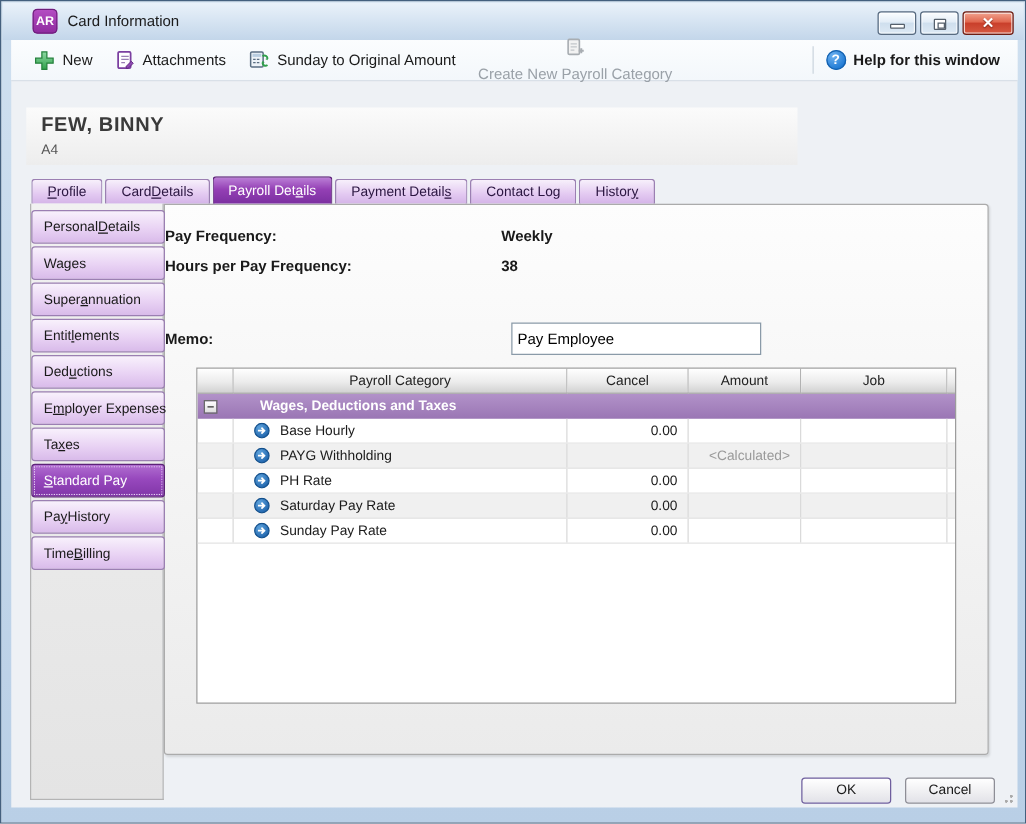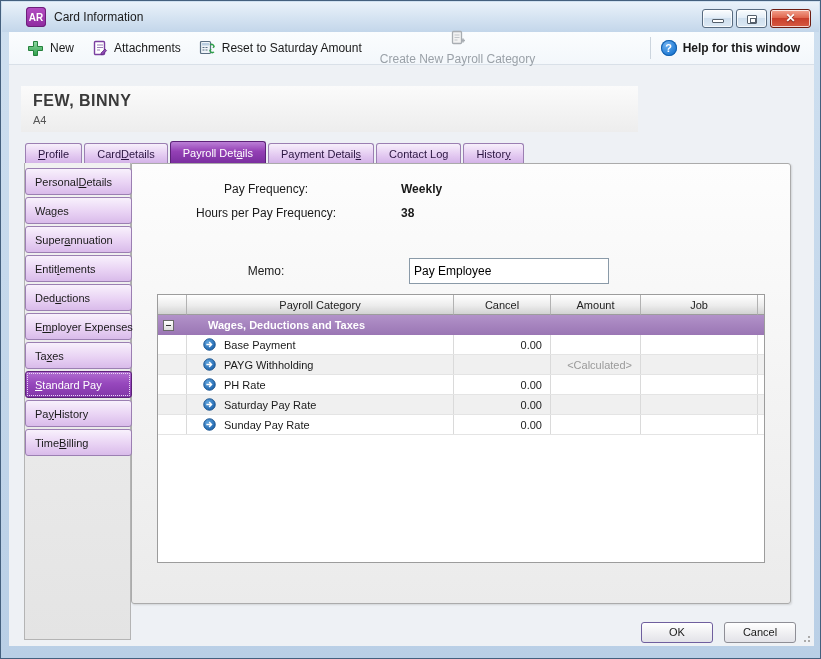--- a/index.html
+++ b/index.html
@@ -65,21 +65,21 @@
   .side-tab.selected { color:#fff; background:linear-gradient(#b06dd0,#9748bd 45%,#8136a8);
     border-color:#5c2278; outline:1px dotted #e8d8f4; outline-offset:-3px; }
   .side-tab u { text-decoration:underline; }
 
   
   .panel { position:absolute; left:122px; top:131px; width:660px; height:441px;
     background:linear-gradient(#fdfdfd,#ebebeb); border:1px solid #ababab; border-radius:0 3px 3px 3px;
     box-shadow:1px 1px 2px rgba(0,0,0,.12); z-index:1; }
 
   .form-row { position:absolute; display:flex; align-items:center; font-size:12px; color:#1a1a1a; }
-  .form-label { width:268px; text-align:center; }
+  .form-label { width:268px; text-align:left;font-weight:bold; }
   .form-value { margin-left:1px;font-weight:bold; }
   .memo-input { margin-left:9px; width:200px; height:19px; border:1px solid #8a9aa8; font-size:12px;
     padding:12px 4px; font-family:"Liberation Sans", sans-serif; background:#fff; }
 
   
   .ptable { position:absolute; left:25px; top:130px; width:608px; height:269px; background:#fff;
     border:1px solid #9c9c9c; font-size:11px; color:#1a1a1a; overflow:hidden; }
   .thead { display:flex; height:20px; }
   .th { background:linear-gradient(#ffffff,#ececec 55%,#d2d2d2); border-right:1px solid #b2b2b2;
     border-bottom:1px solid #9c9c9c; display:flex; align-items:center; justify-content:center; color:#222; }
@@ -176,21 +176,21 @@
           <svg width="17" height="16" viewBox="0 0 17 16">
             <rect x="1.5" y="1.5" width="10" height="12" rx="1" fill="#eef3f8" stroke="#5a6e82" stroke-width="1.2"></rect>
             <rect x="3" y="3" width="7" height="2.5" fill="#b9cde0"></rect>
             <path d="M3.5 7.5h2M6.5 7.5h2M3.5 10h2M6.5 10h2" stroke="#5a6e82" stroke-width="1"></path>
             <path d="M11 5c2 -1.5 4 0 4 2" stroke="#2fa04a" stroke-width="1.5" fill="none"></path>
             <path d="M15.6 6.2l-.6 2-1.8-1z" fill="#2fa04a"></path>
             <path d="M15 12c-2 1.5-4 0-4-2" stroke="#2fa04a" stroke-width="1.5" fill="none"></path>
             <path d="M10.4 10.8l.6-2 1.8 1z" fill="#2fa04a"></path>
           </svg>
         </span>
-        <span>Reset to Saturday Amount</span>
+        <span>Sunday to Original Amount</span>
       </div>
       <div class="tb-item disabled">
         <span>
           <svg width="16" height="16" viewBox="0 0 16 16">
             <rect x="2.5" y="1.5" width="9" height="12" rx="1" fill="#f2f2f2" stroke="#a8adb2" stroke-width="1.3"></rect>
             <path d="M4.5 5h5M4.5 7.5h5M4.5 10h3" stroke="#c2c6ca" stroke-width="1"></path>
             <path d="M11 10.5h4M13 8.5v4" stroke="#a8adb2" stroke-width="1.6"></path>
           </svg>
         </span>
         <span>Create New Payroll Category</span>
@@ -247,21 +247,21 @@
         <div id="table-body">
             <div class="trow">
               <div class="td c0"></div>
               <div class="td cat c1">
                 <span>
                   <svg class="arrow-ic" viewBox="0 0 14 14">
                     <circle cx="7" cy="7" r="6.2" fill="url(#arrowGrad)" stroke="#14508c" stroke-width="1"></circle>
                     <path d="M3.6 7h5.2M6.6 4.4L9.2 7l-2.6 2.6" stroke="#fff" stroke-width="1.5" fill="none"></path>
                   </svg>
                 </span>
-                <span>Base Payment</span>
+                <span>Base Hourly</span>
               </div>
               <div class="td num c2">0.00</div>
               <div class="td num c3"></div>
               <div class="td c4"></div>
               <div class="td c5"></div>
             </div>
             <div class="trow alt">
               <div class="td c0"></div>
               <div class="td cat c1">
                 <span>

